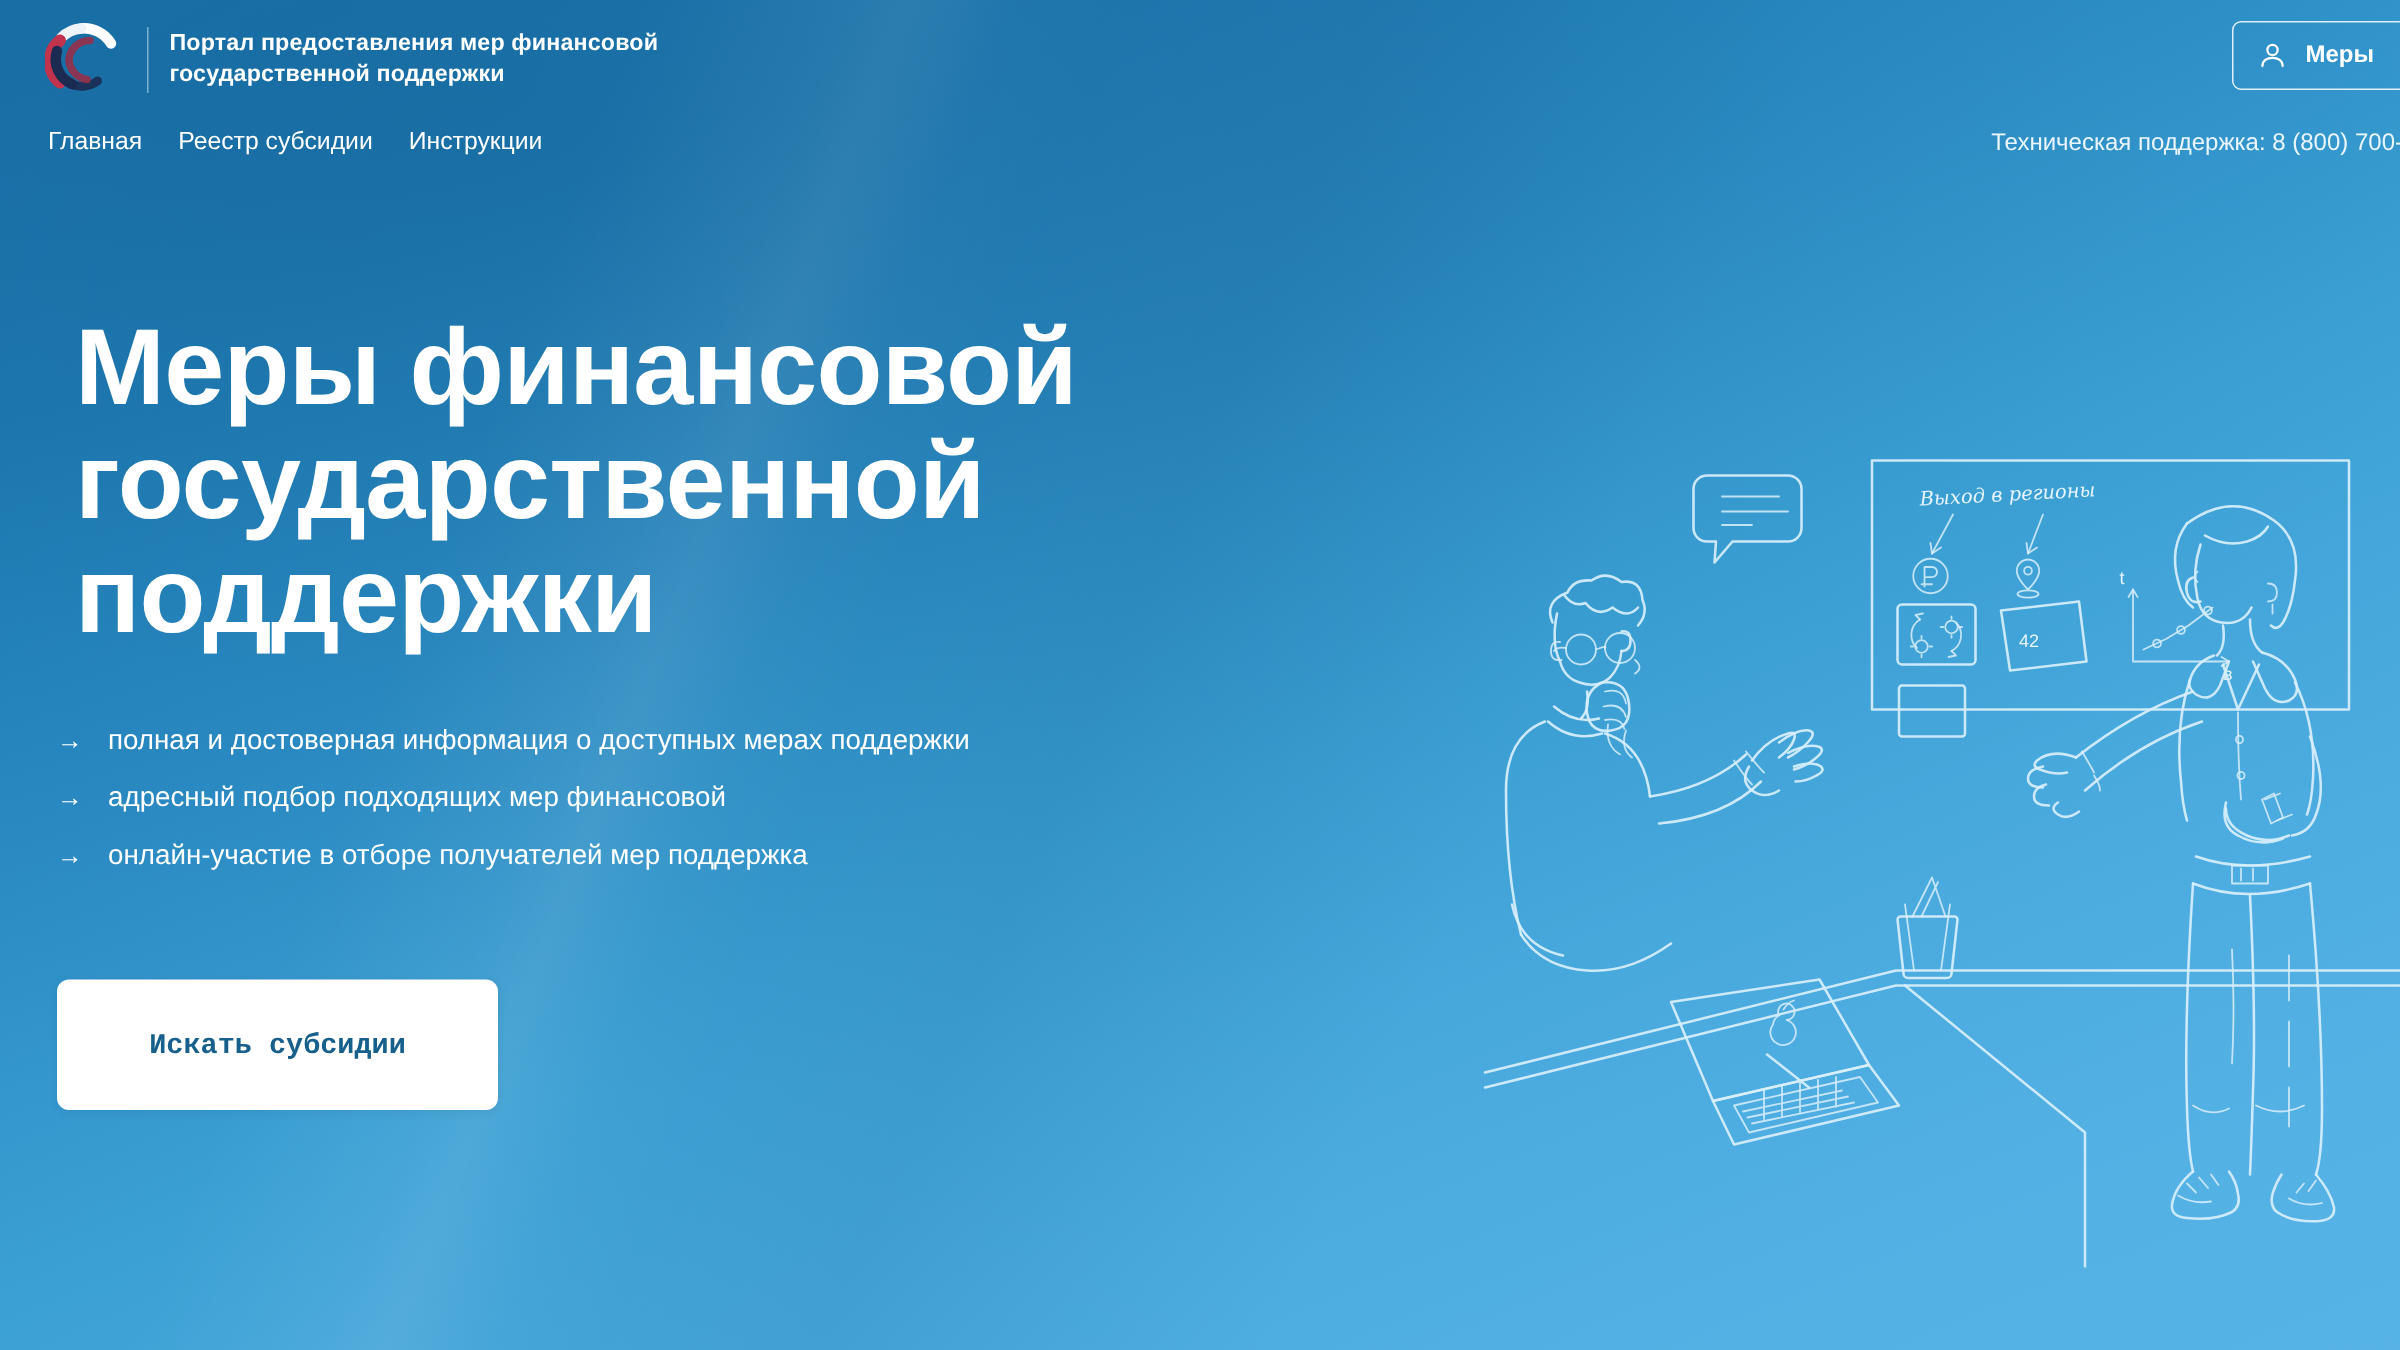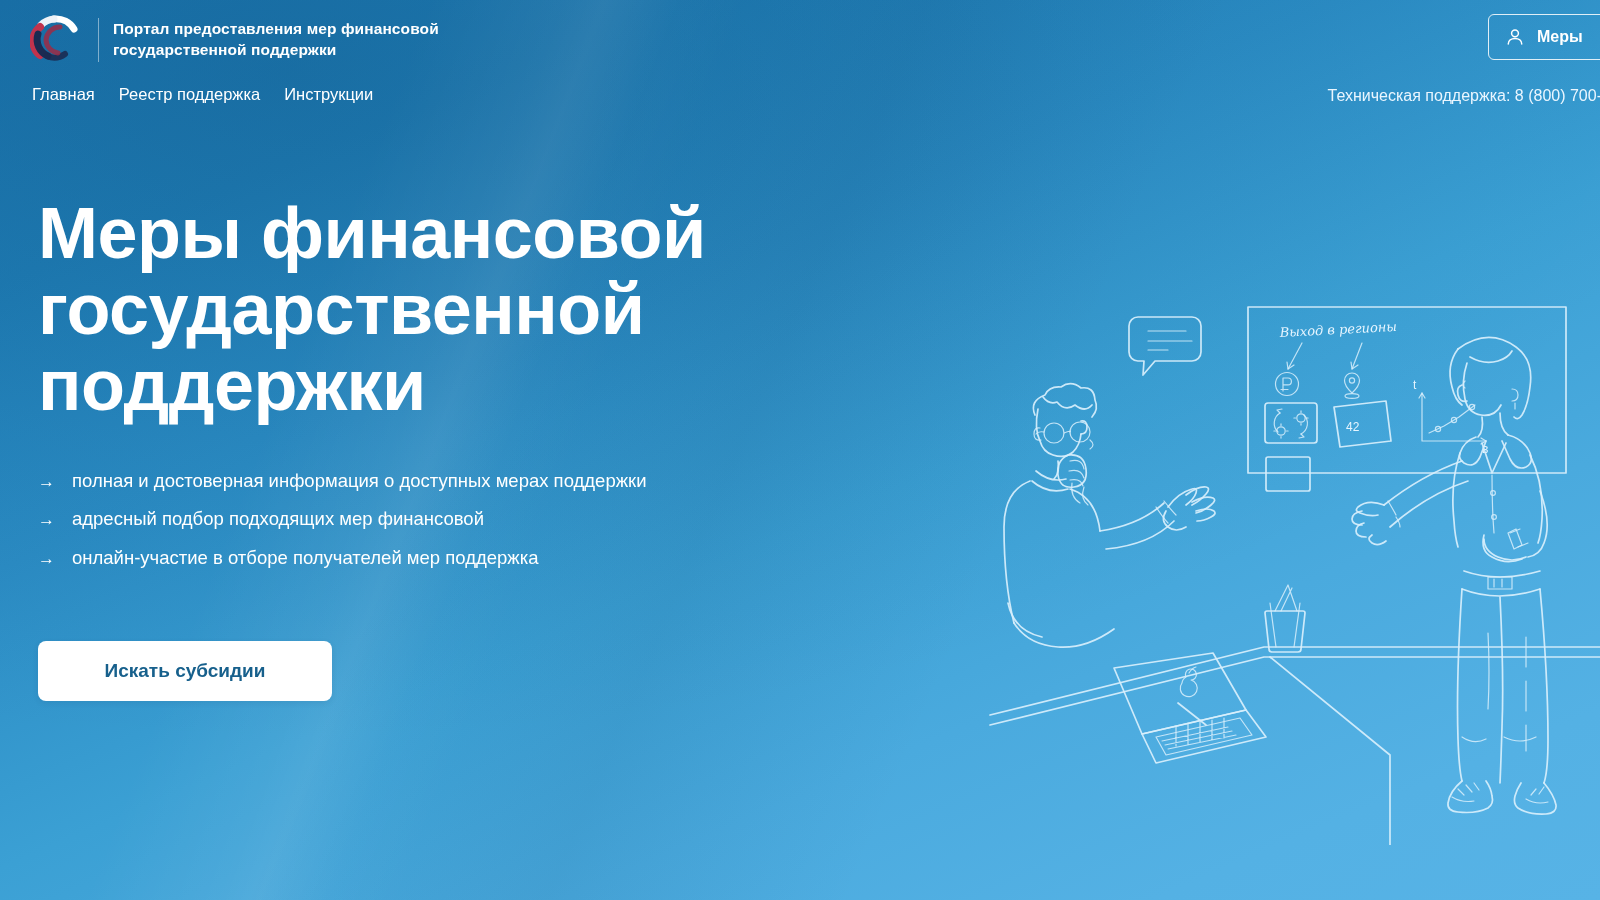--- a/index.html
+++ b/index.html
@@ -178,21 +178,21 @@
     z-index: 15;
   }
 
   .hero h1 {
     color: #ffffff;
     font-size: 72px;
     font-weight: bold;
     line-height: 1.055;
     letter-spacing: -0.5px;
     white-space: pre-line;
-    margin: 0;
+    margin: 12px;
   }
 
   .hero-list {
     margin-top: 48px;
     list-style: none;
   }
   .hero-list li {
     display: flex;
     align-items: baseline;
     gap: 16px;
@@ -209,26 +209,26 @@
     flex: 0 0 auto;
     width: 18px;
   }
 
   .cta {
     display: inline-flex;
     align-items: center;
     justify-content: center;
     margin-top: 54px;
     width: 294px;
-    height: 60px;
+    height: 87px;
     background: #ffffff;
     border: none;
     border-radius: 8px;
     color: #17608c;
-    font-family: Liberation Sans, sans-serif;
+    font-family: Liberation Mono, monospace;
     font-size: 19px;
     font-weight: bold;
     cursor: pointer;
     box-shadow: 0 2px 6px rgba(0,30,60,0.08);
   }
 
   
   .illustration {
     position: absolute;
     right: -10px;
@@ -289,21 +289,21 @@
           <path d="M 4,-13 A 14,14 0 0 0 -10,0 A 14,14 0 0 0 2,13" fill="none" stroke="#9e2b44" stroke-width="5" stroke-linecap="round" opacity="0.85"></path>
         </g>
       </svg>
       <div class="brand-divider"></div>
       <div class="brand-title">Портал предоставления мер финансовой
 государственной поддержки</div>
     </div>
 
     <nav class="nav">
       <a class="nav-item" href="#">Главная</a>
-      <a class="nav-item" href="#">Реестр поддержка</a>
+      <a class="nav-item" href="#">Реестр субсидии</a>
       <a class="nav-item" href="#">Инструкции</a>
     </nav>
 
     <div class="support">Техническая поддержка: 8 (800) 700-27-3</div>
 
     <button class="login-btn">
       <svg class="user-icon" viewBox="0 0 24 24">
         <circle cx="12" cy="7.6" r="4.1" fill="none" stroke="#ffffff" stroke-width="1.8"></circle>
         <path d="M3.9 20.4c0-4.2 3.6-6.6 8.1-6.6s8.1 2.4 8.1 6.6" fill="none" stroke="#ffffff" stroke-width="1.8" stroke-linecap="round"></path>
       </svg>

